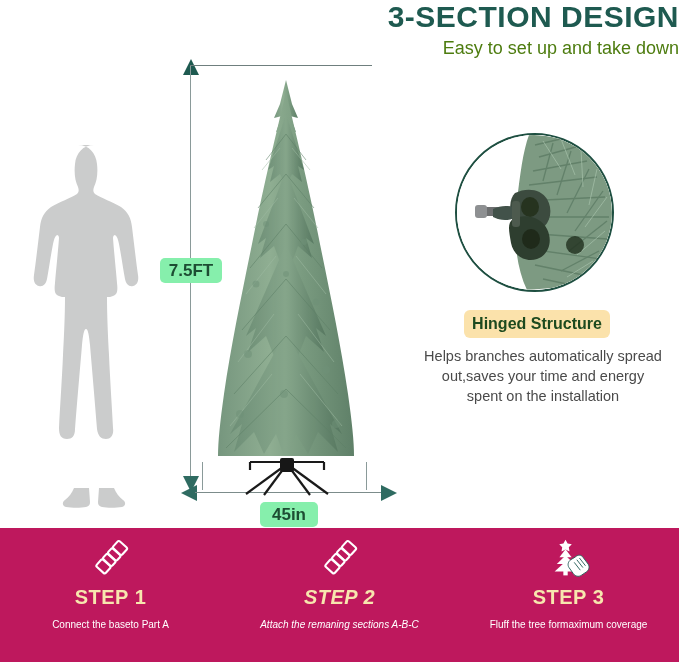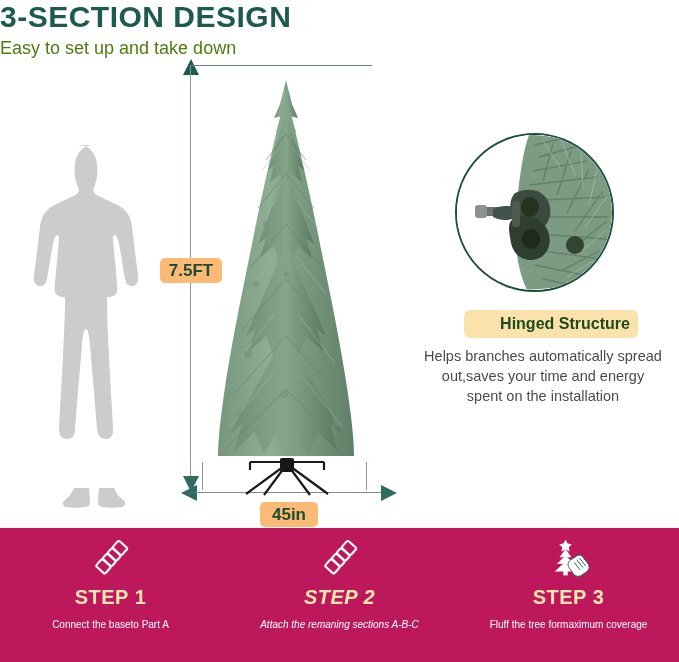--- a/index.html
+++ b/index.html
@@ -21,21 +21,21 @@
     height: 662px;
     background: #ffffff;
   }
 
   
   .header {
     position: absolute;
     left: 0;
     top: 0;
     width: 679px;
-    text-align: left;
+    text-align: right;
   }
   .title {
     margin: 0;
     padding-top: 0px;
     font-size: 30px;
     font-weight: bold;
     letter-spacing: 0.5px;
     color: #1e5a50;
     line-height: 34px;
     font-family: "Liberation Sans", sans-serif;
@@ -145,21 +145,21 @@
     left: 366px;
     top: 404px;
     width: 1px;
     height: 28px;
     background: #8a9a99;
   }
 
   
   .badge {
     position: absolute;
-    background: #fdba74;
+    background: #86efac;
     color: #1d4d33;
     font-weight: bold;
     border-radius: 5px;
     text-align: center;
     font-family: "Liberation Sans", sans-serif;
   }
   .badge-height {
     left: 160px;
     top: 200px;
     width: 62px;
@@ -178,21 +178,20 @@
   .badge-hinge {
     left: 464px;
     top: 252px;
     width: 146px;
     height: 28px;
     line-height: 28px;
     font-size: 16px;
     border-radius: 6px;
     background: #fbe2ab;
     color: #1d4a1f;
-    padding-left: 28px;
   }
 
   
   .tree-wrap {
     position: absolute;
     left: 196px;
     top: 16px;
     width: 180px;
     height: 420px;
   }

